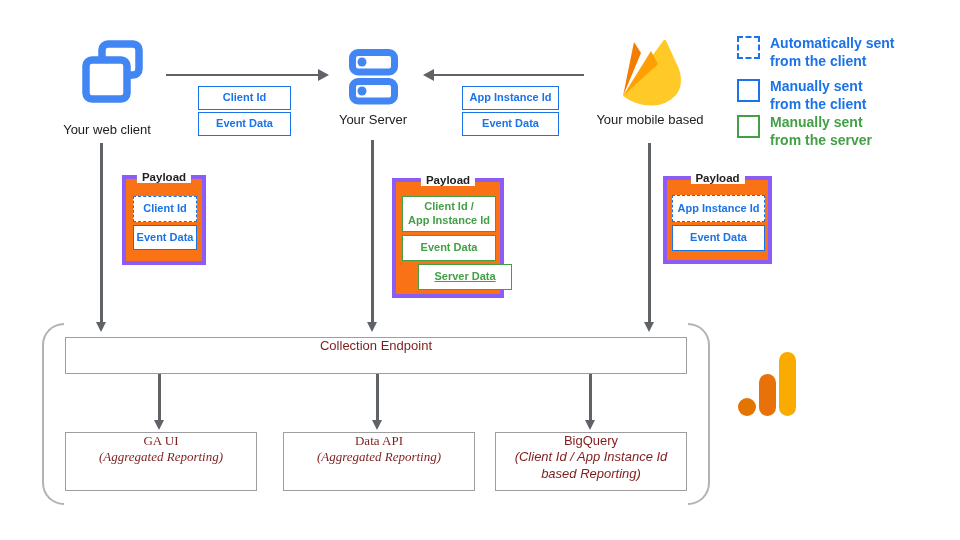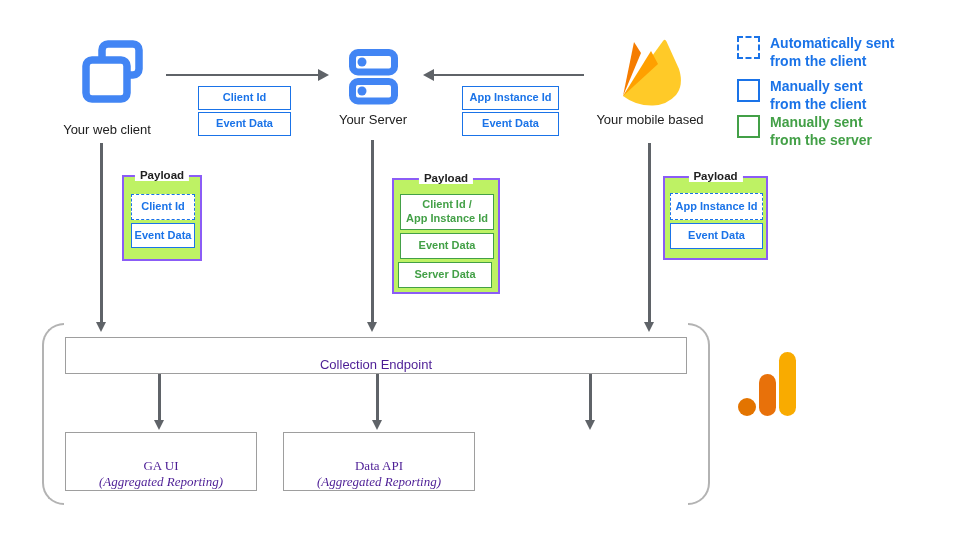--- a/index.html
+++ b/index.html
@@ -13,26 +13,26 @@
   .ah-left{width:0;height:0;border-top:6px solid transparent;border-bottom:6px solid transparent;border-right:11px solid #5f6368;}
   .ah-down{width:0;height:0;border-left:5.5px solid transparent;border-right:5.5px solid transparent;border-top:10px solid #5f6368;}
   
   .bluebox,.greenbox,.dashbox{display:flex;align-items:center;justify-content:center;background:#fff;
     font-size:11px;font-weight:bold;text-align:center;line-height:1.25;}
   .bluebox{border:1.5px solid #1a73e8;color:#1a73e8;}
   .dashbox{border:1.5px dashed #1a73e8;color:#1a73e8;}
   .greenbox{border:1.5px solid #43a047;color:#43a047;}
   .pre{white-space:pre-line;}
   
-  .payload{border:2px solid #8b5cf6;background:#bef264;}
+  .payload{border:4px solid #8b5cf6;background:#f97316;}
   .payload-title{position:absolute;top:-8px;left:50%;transform:translateX(-50%);background:#fff;
     padding:0 5px;font-size:11.5px;font-weight:bold;color:#212121;white-space:nowrap;}
   
   .graybox{border:1px solid #9e9e9e;background:#fff;display:flex;flex-direction:column;
-    align-items:center;justify-content:flex-end;color:#4c1d95;font-size:13px;text-align:center;line-height:1.25;}
+    align-items:center;justify-content:flex-start;color:#7f1d1d;font-size:13px;text-align:center;line-height:1.25;}
   .graybox .sub{font-style:italic;}
   
   .client-label{font-size:13px;font-weight:500;color:#212121;text-align:center;}
   
   .legend-swatch{width:19px;height:19px;background:#fff;}
   .legend-text{font-size:14px;font-weight:700;line-height:1.3;}
   
   .bracket-l{width:20px;height:178px;border-left:2px solid #b3b3b3;border-top:2px solid #b3b3b3;border-bottom:2px solid #b3b3b3;border-radius:24px 0 0 24px;}
   .bracket-r{width:20px;height:178px;border-right:2px solid #b3b3b3;border-top:2px solid #b3b3b3;border-bottom:2px solid #b3b3b3;border-radius:0 24px 24px 0;}
   .brand-text{font-size:14px;color:#3c4043;text-align:center;line-height:1.35;}
@@ -100,21 +100,21 @@
     <span class="payload-title">Payload</span>
     <div class="abs dashbox" style="left:7px;top:17px;width:62px;height:24px;">Client Id</div>
     <div class="abs bluebox" style="left:7px;top:46px;width:62px;height:23px;">Event Data</div>
   </div>
 
   <div class="abs payload" style="left:392px;top:178px;width:104px;height:112px;">
     <span class="payload-title">Payload</span>
     <div class="abs greenbox pre" style="left:6px;top:14px;width:92px;height:34px;">Client Id /
 App Instance Id</div>
     <div class="abs greenbox" style="left:6px;top:53px;width:92px;height:24px;">Event Data</div>
-    <div class="abs greenbox" style="left:4px;top:82px;width:92px;height:24px;">Server Data</div>
+    <div class="abs greenbox" style="left:22px;top:82px;width:92px;height:24px;text-decoration:underline;">Server Data</div>
   </div>
 
   <div class="abs payload" style="left:663px;top:176px;width:101px;height:80px;">
     <span class="payload-title">Payload</span>
     <div class="abs dashbox" style="left:5px;top:15px;width:91px;height:25px;">App Instance Id</div>
     <div class="abs bluebox" style="left:5px;top:45px;width:91px;height:24px;">Event Data</div>
   </div>
 
   <div class="abs bracket-l" style="left:42px;top:323px;"></div>
   <div class="abs bracket-r" style="left:688px;top:323px;"></div>
@@ -133,18 +133,23 @@
   <div class="abs ah-down" style="left:585px;top:420px;"></div>
 
   <div class="abs graybox" style="left:65px;top:432px;width:190px;height:57px;font-family:Liberation Serif, serif;">
     <span>GA UI</span>
     <span class="sub">(Aggregated Reporting)</span>
   </div>
   <div class="abs graybox" style="left:283px;top:432px;width:190px;height:57px;font-family:Liberation Serif, serif;">
     <span>Data API</span>
     <span class="sub">(Aggregated Reporting)</span>
   </div>
+  <div class="abs graybox" style="left:495px;top:432px;width:190px;height:57px;">
+    <span>BigQuery</span>
+    <span class="sub pre">(Client Id / App Instance Id
+based Reporting)</span>
+  </div>
 
   <div class="abs" style="left:738px;top:398px;width:18px;height:18px;border-radius:50%;background:#e37400;"></div>
   <div class="abs" style="left:759px;top:374px;width:17px;height:42px;border-radius:8.5px;background:#e8710a;"></div>
   <div class="abs" style="left:779px;top:352px;width:17px;height:64px;border-radius:8.5px;background:#f9ab00;"></div>
 
 </div>
 
 </body></html>

